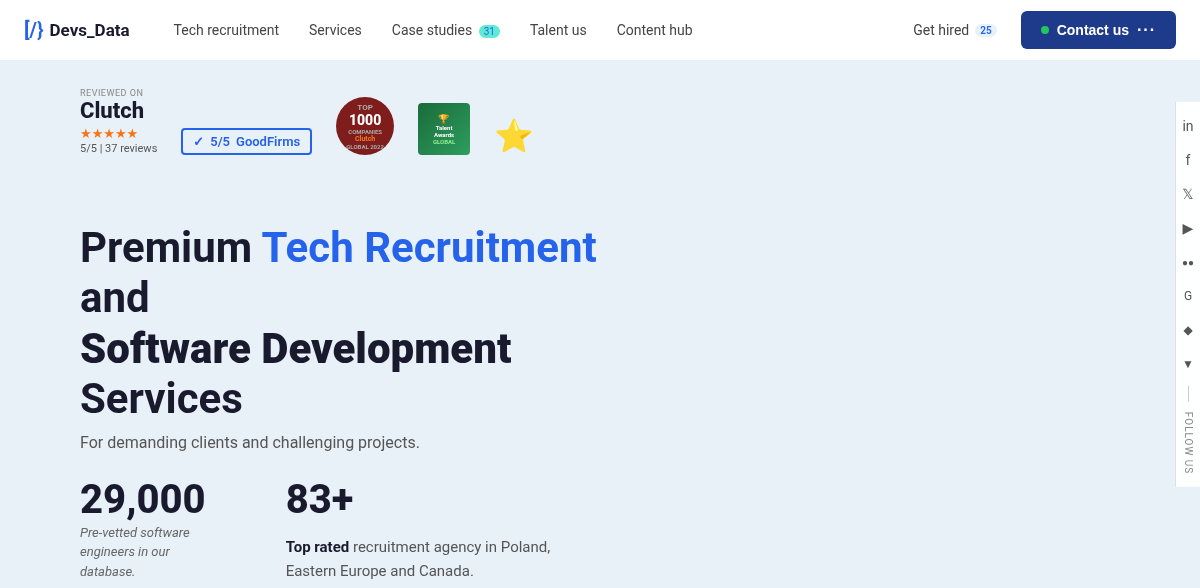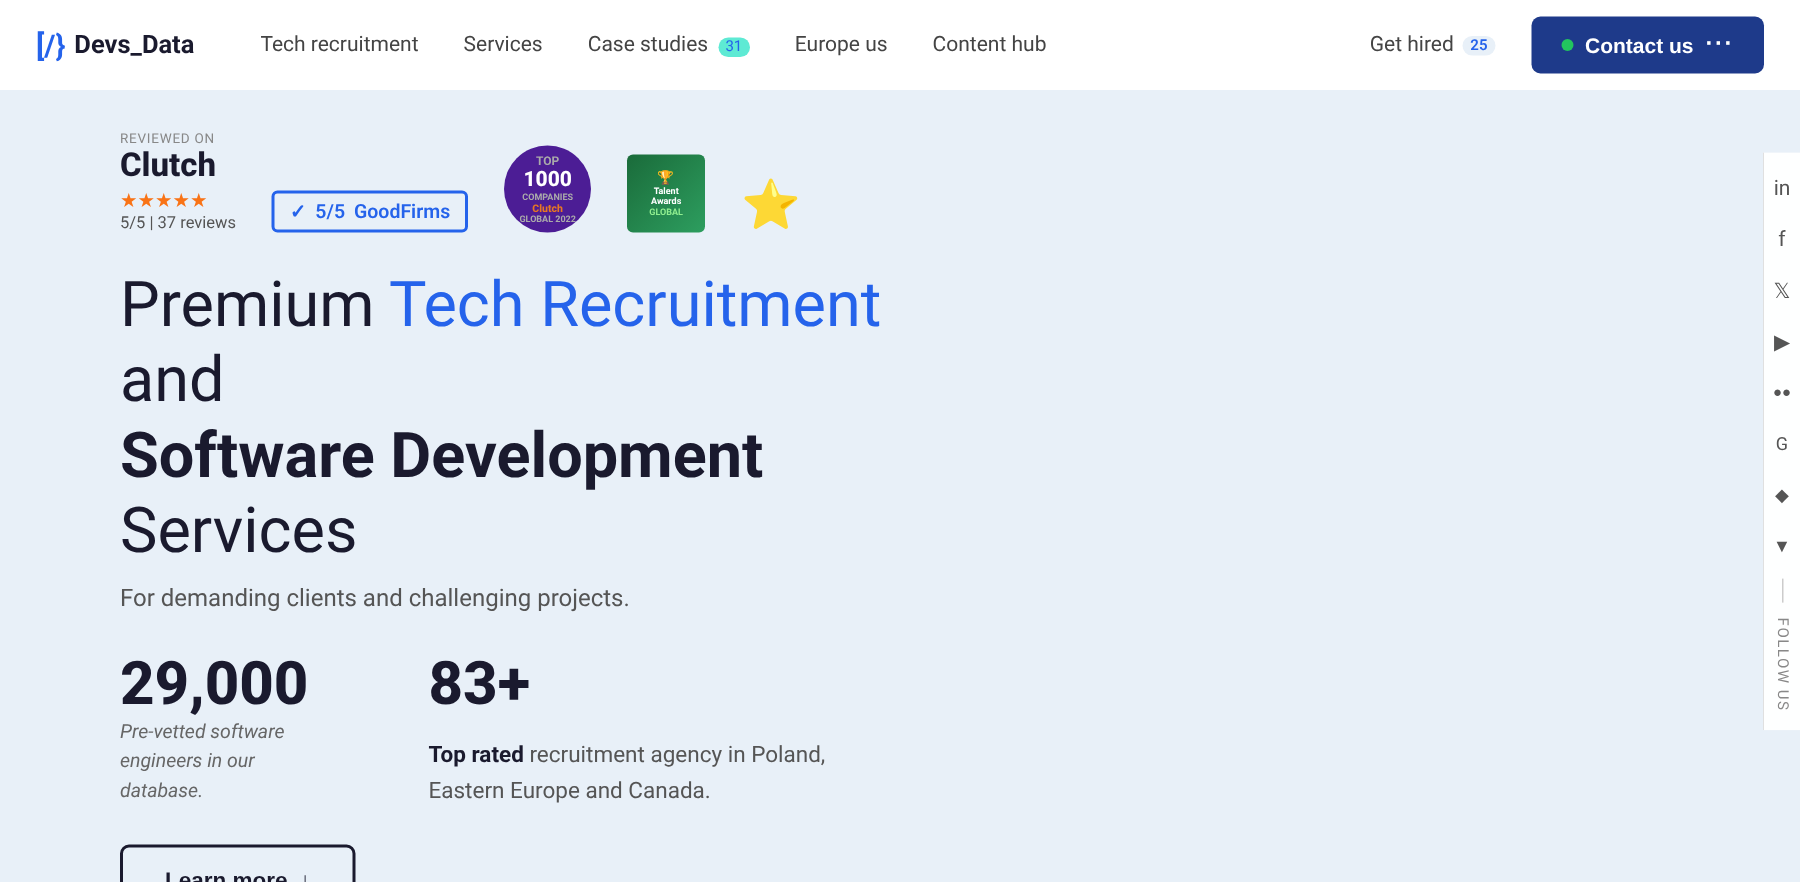--- a/index.html
+++ b/index.html
@@ -150,21 +150,21 @@
       align-items: center;
       gap: 6px;
       font-size: 13px;
       font-weight: 600;
       color: #2563eb;
       border: 2px solid #2563eb;
       border-radius: 4px;
       padding: 4px 10px;
     }
     .clutch-top {
-      background: #4c1d95;
+      background: #7f1d1d;
       color: #fff;
       border-radius: 50%;
       width: 58px;
       height: 58px;
       display: flex;
       flex-direction: column;
       align-items: center;
       justify-content: center;
       font-size: 7px;
       font-weight: 700;
@@ -189,24 +189,25 @@
       text-align: center;
     }
     .outsourcing-star {
       font-size: 32px;
       color: #f59e0b;
     }
 
     
     .headline {
       font-size: 42px;
-      font-weight: 400;
+      font-weight: 700;
       color: #1a1a2e;
       line-height: 1.2;
       margin-bottom: 8px;
+      margin-top: 44px;
     }
     .headline .highlight {
       color: #2563eb;
     }
     .subline {
       font-size: 16px;
       color: #555;
       margin-bottom: 24px;
     }
 
@@ -306,21 +307,21 @@
     <span class="logo-icon">[/}</span>
     <span>Devs_Data</span>
   </a>
   <div class="nav-links">
     <span class="nav-link">Tech recruitment</span>
     <span class="nav-link">Services</span>
     <span class="nav-link">
       <span>Case studies</span>
       <span class="nav-badge">31</span>
     </span>
-    <span class="nav-link">Europe us</span>
+    <span class="nav-link">Talent us</span>
     <span class="nav-link">Content hub</span>
   </div>
   <div class="nav-right">
     <div class="get-hired-btn">
       <span>Get hired</span>
       <span class="get-hired-badge">25</span>
     </div>
     <button class="contact-btn">
       <span class="dot"></span>
       <span>Contact us</span>

